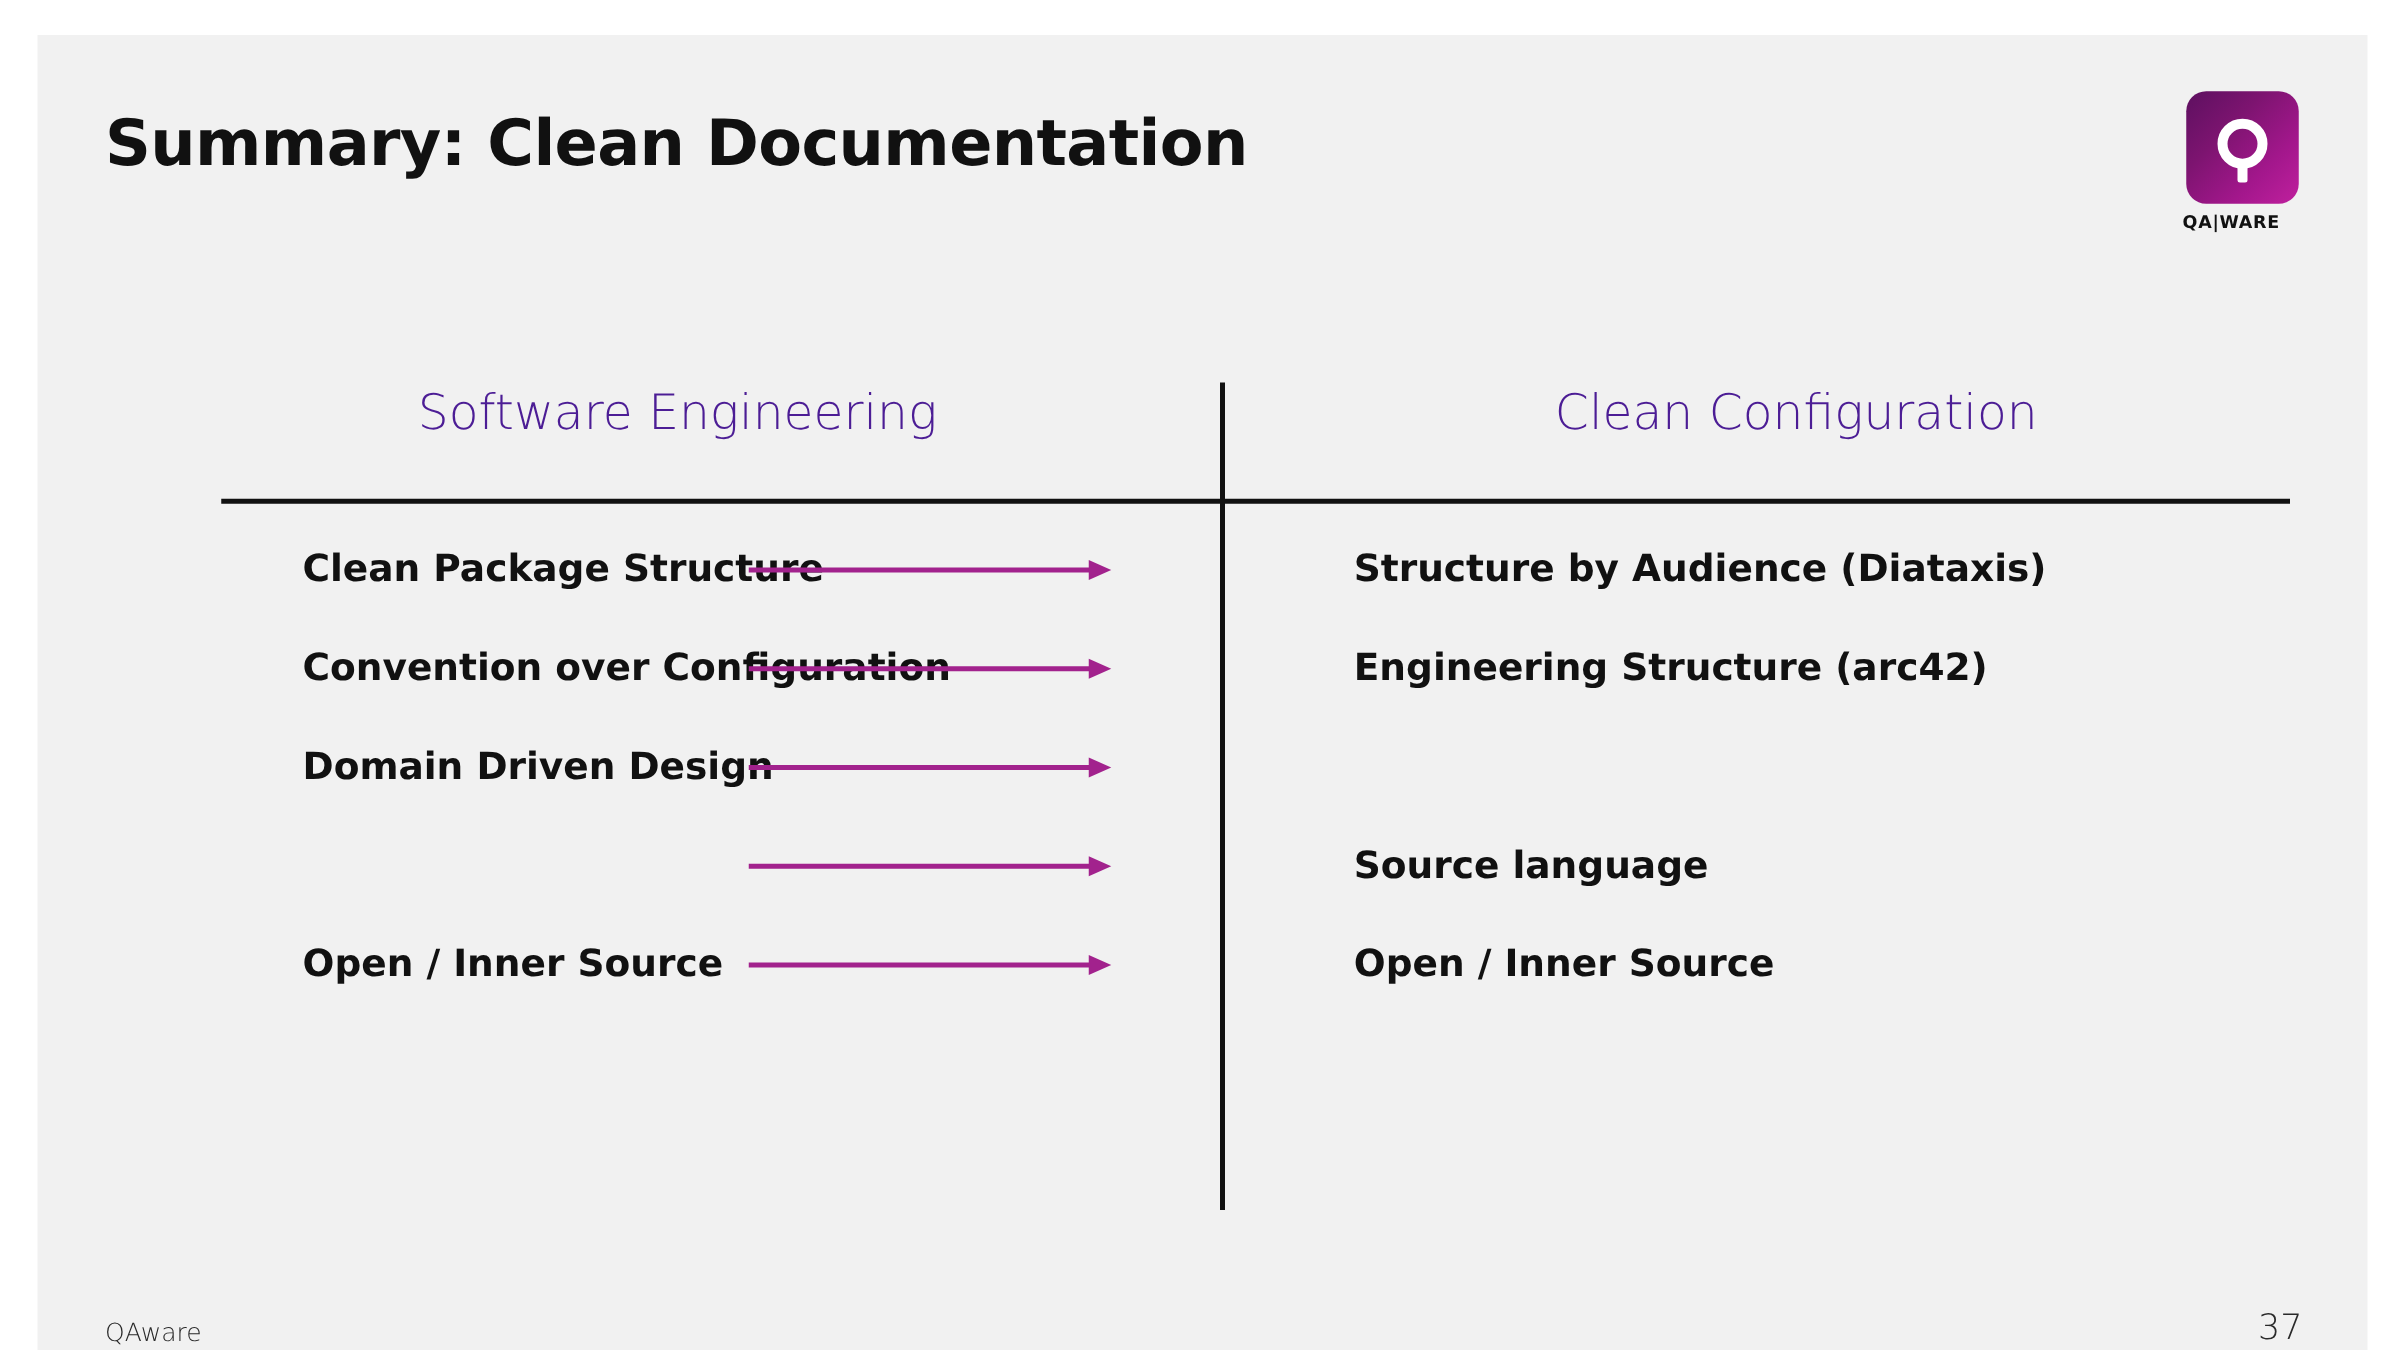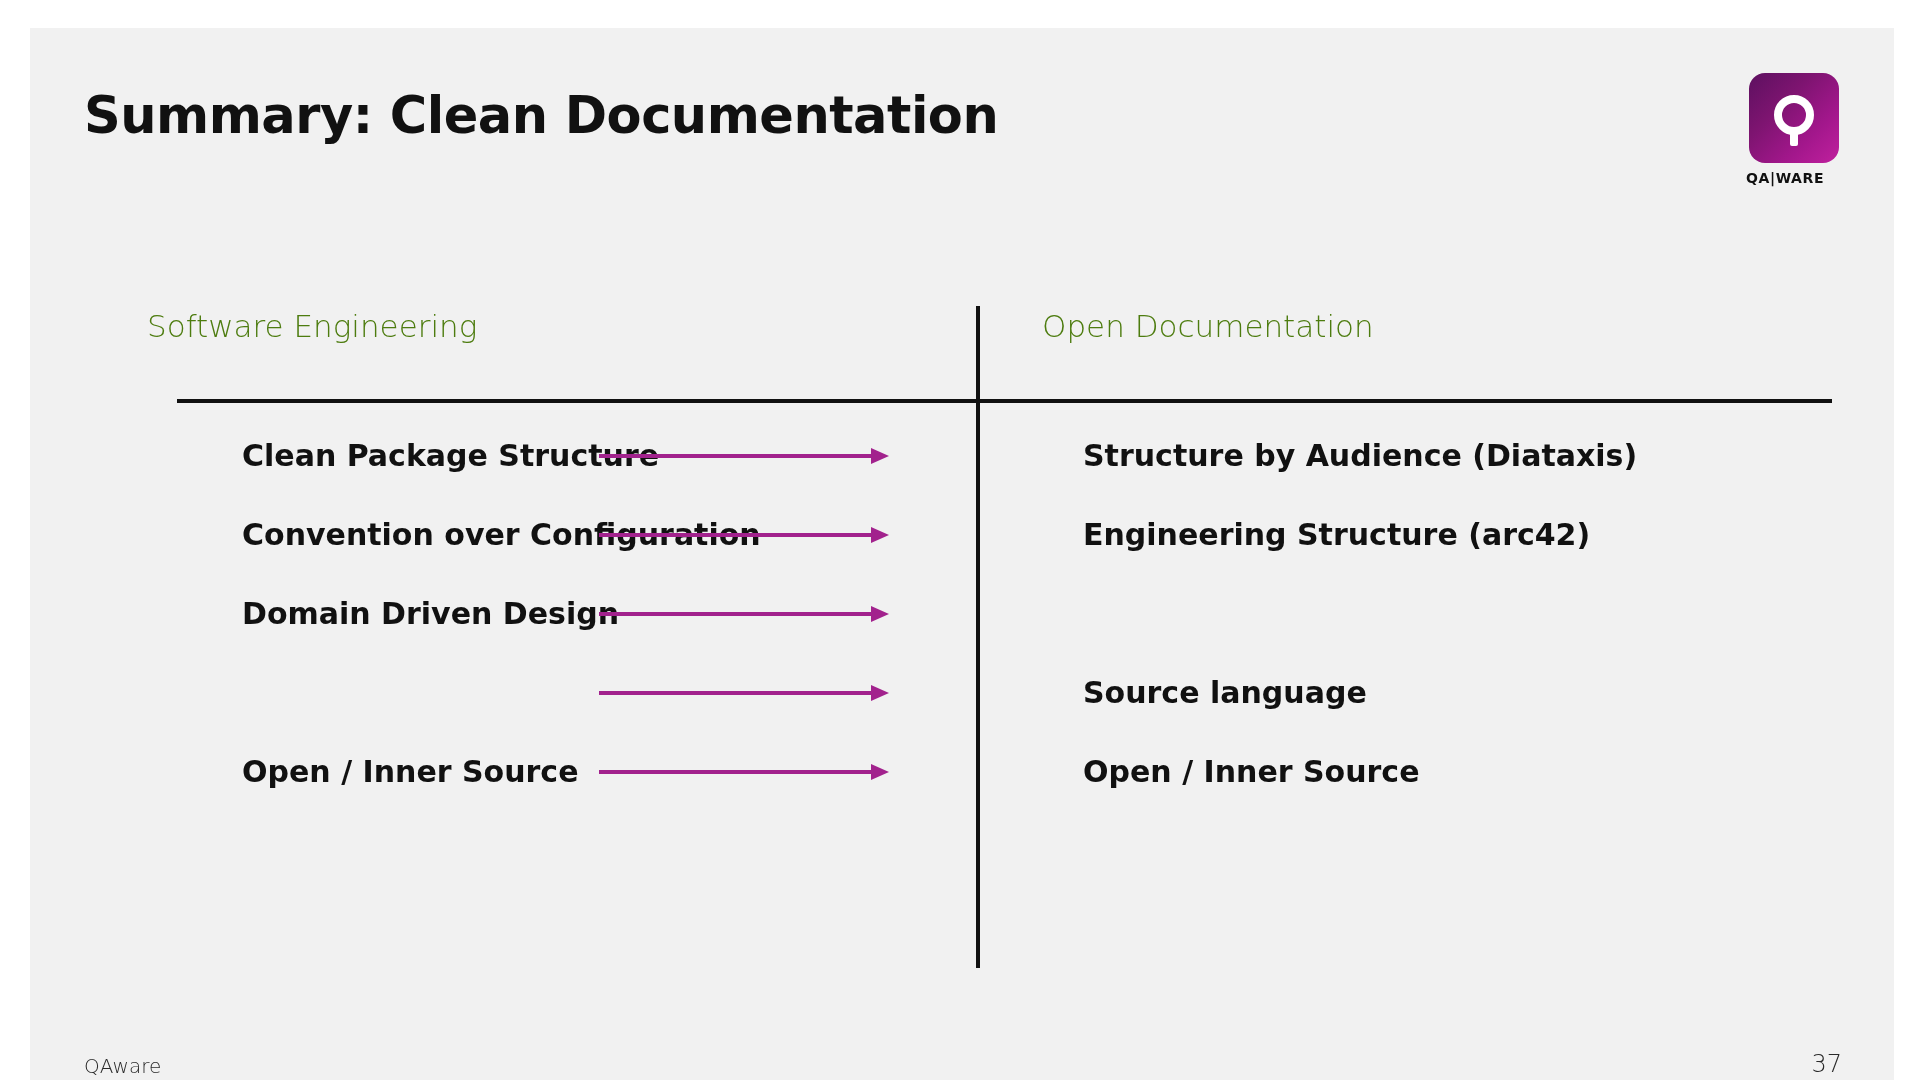--- a/index.html
+++ b/index.html
@@ -72,23 +72,24 @@
   
   .compare {
     position:absolute;
     left:117px; top:280px;
     width:1685px; height:680px;
   }
   .col-head {
     position:absolute;
     top:0;
     font-family:"DejaVu Sans", sans-serif;
-    font-size:31px;
+    font-size:39px;
     font-weight:300;
-    color:#4d7c0f;
+    color:#4c1d95;
+    text-align:center;
     white-space:nowrap;
   }
   .col-head.left  { left:0;    width:790px; }
   .col-head.right { left:895px; width:790px; }
 
   .hrule {
     position:absolute;
     left:30px; top:91px;
     width:1655px; height:4px;
     background:#111111;
@@ -146,21 +147,21 @@
     font-family:"DejaVu Sans", sans-serif;
     font-size:20px;
     font-weight:300;
     color:#2a2a2a;
     text-align:right;
   }
   .footer-right {
     position:absolute;
     right:52px; bottom:30px;
     font-family:"DejaVu Sans", sans-serif;
-    font-size:24px;
+    font-size:28px;
     font-weight:300;
     color:#2a2a2a;
   }
 </style>
 </head>
 <body>
 
 <div class="slide">
 
   <div class="title">Summary: Clean Documentation</div>
@@ -168,21 +169,21 @@
   <div class="logo-wrap">
     <div class="logo-mark">
       <div class="q-ring"></div>
       <div class="q-stem"></div>
     </div>
     <div class="logo-text">QA|WARE</div>
   </div>
 
   <div class="compare">
     <div class="col-head left">Software Engineering</div>
-    <div class="col-head right">Open Documentation</div>
+    <div class="col-head right">Clean Configuration</div>
     <div class="hrule"></div>
     <div class="vrule"></div>
 
     <div class="rows" id="rows">
         <div class="row">
           <div class="cell left">Clean Package Structure</div>
           <div class="arrow" style="left: 452px; width: 290px;">
             <div class="shaft" style="width: 276px; background: rgb(162, 34, 141);"></div>
             <div class="head" style="border-left-color: rgb(162, 34, 141);"></div>
           </div>

